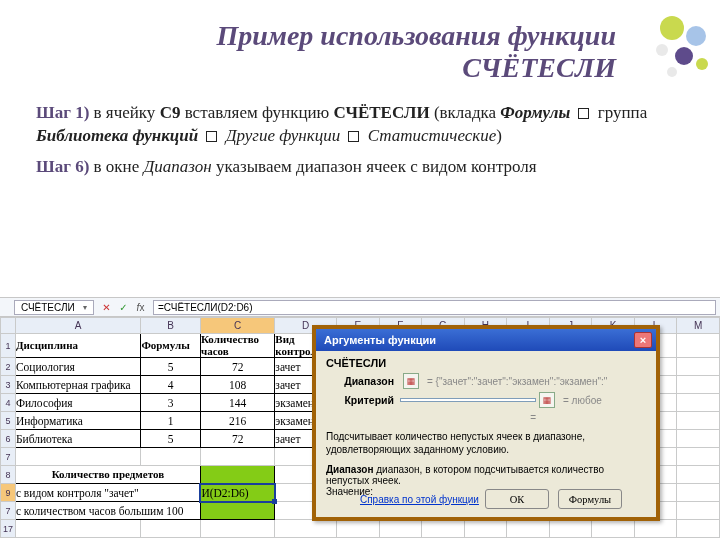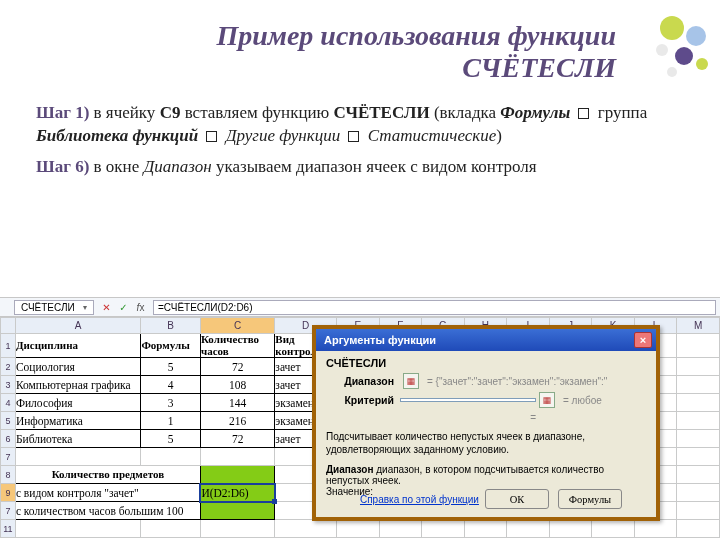--- a/index.html
+++ b/index.html
@@ -417,21 +417,21 @@
           <td></td>
           <td></td>
           <td></td>
           <td></td>
           <td></td>
           <td></td>
           <td></td>
           <td></td>
         </tr>
     <tr>
-          <td class="rh">11</td>
+          <td class="rh">17</td>
           <td></td>
           <td></td>
           <td></td>
           <td></td>
           <td></td>
           <td></td>
           <td></td>
           <td></td>
           <td></td>
           <td></td>

